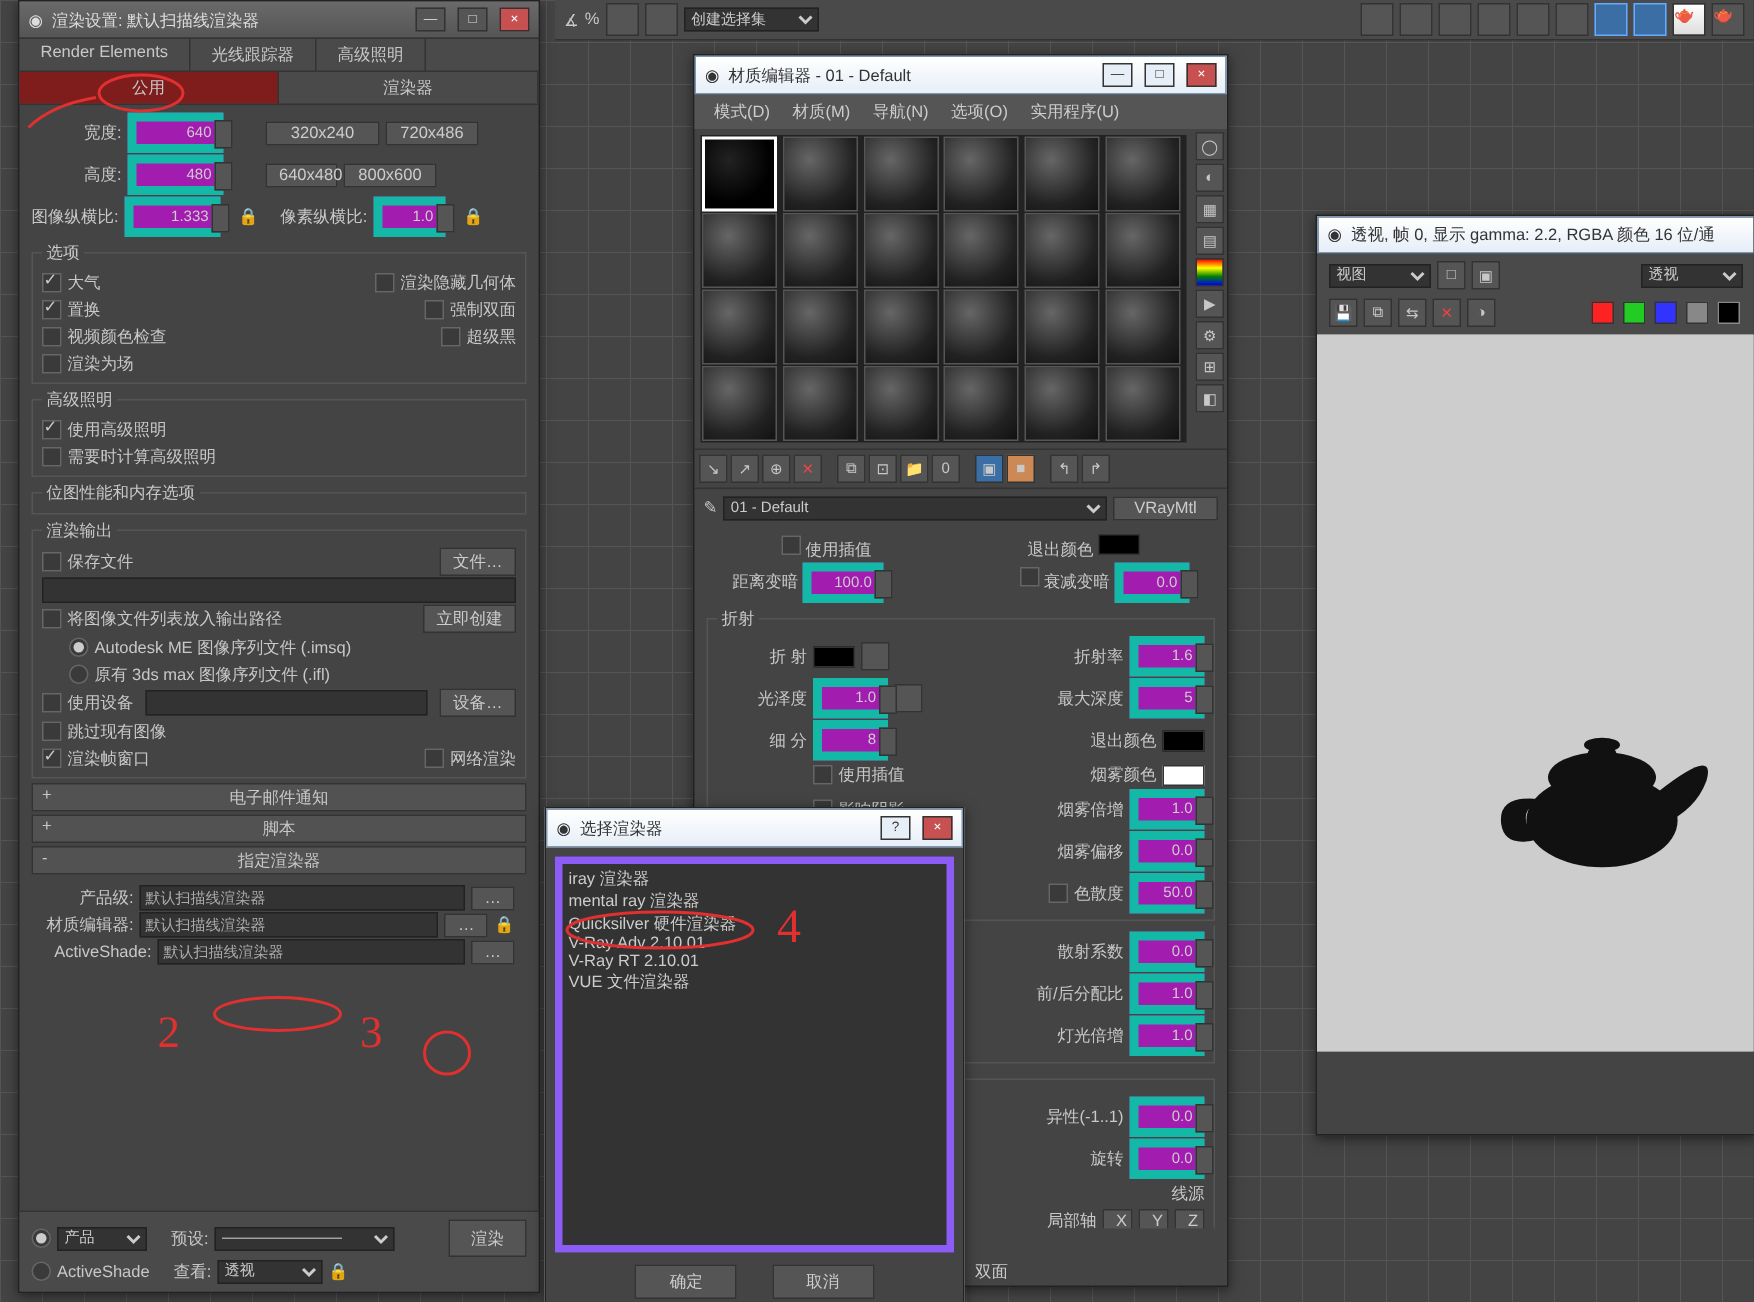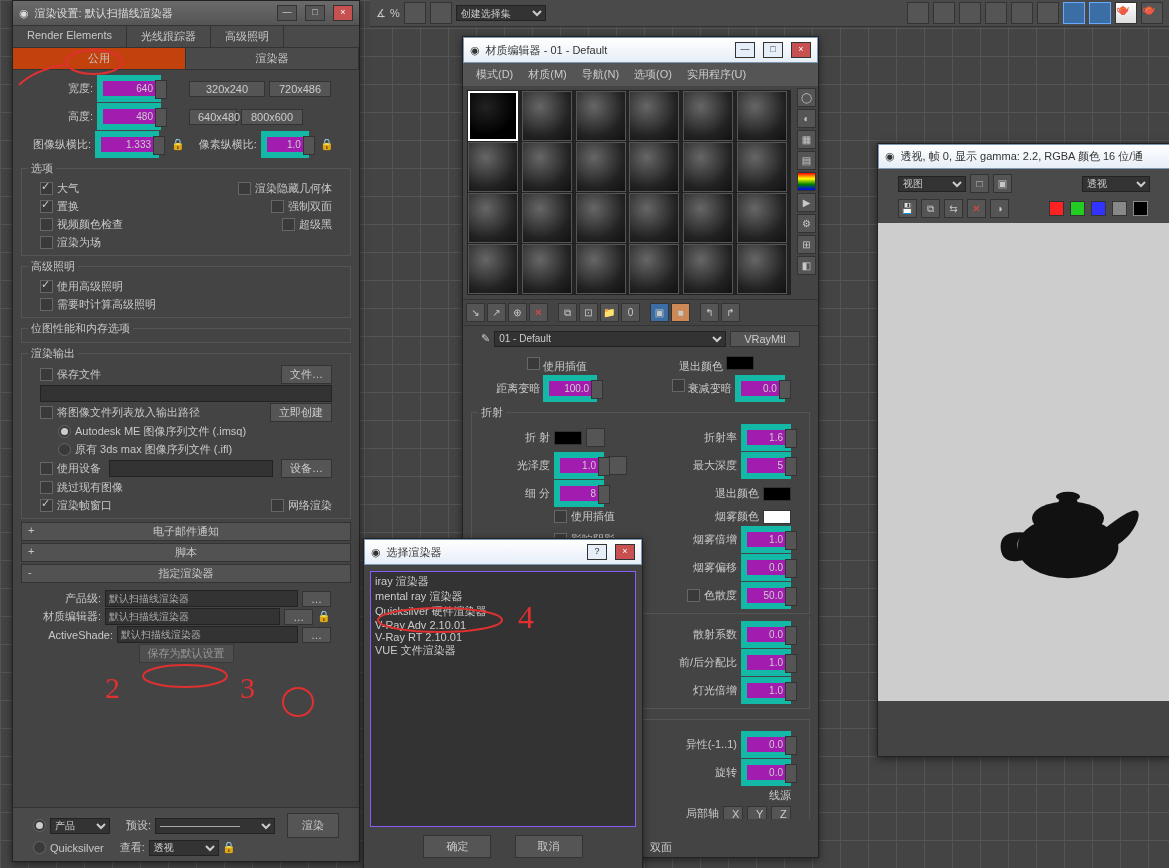--- a/index.html
+++ b/index.html
@@ -5,25 +5,25 @@
 body{margin:0;background:#3a3a3a;font-family:"Microsoft YaHei",SimSun,sans-serif;font-size:11px;color:#c8c8c8;overflow:hidden;width:1169px;height:868px;position:relative}
 .grid-bg{position:absolute;inset:0;background-image:linear-gradient(#555 1px,transparent 1px),linear-gradient(90deg,#555 1px,transparent 1px);background-size:28px 28px;background-color:#444}
 .window{position:absolute;background:#444;border:1px solid #222;box-shadow:0 2px 8px rgba(0,0,0,.5)}
 .titlebar{background:linear-gradient(#6a6a6a,#555);color:#ddd;padding:4px 6px;display:flex;align-items:center;gap:6px;border-bottom:1px solid #333}
 .titlebar.win{background:linear-gradient(#fff,#e6eef7);color:#333;border:1px solid #7d98b5}
 .titlebar .spacer{flex:1}
 .winbtn{width:18px;height:14px;background:#555;border:1px solid #333;display:inline-block;margin-left:2px;text-align:center;font-size:9px;line-height:12px}
 .winbtn.close{background:#c75050;color:#fff}
 .tabs{display:flex;background:#4a4a4a;border-bottom:1px solid #333}
 .tab{padding:3px 14px;border-right:1px solid #333;cursor:pointer}
-.tab.active{background:#c2410c}
+.tab.active{background:#7f1d1d}
 .panel{padding:4px 8px}
 fieldset{border:1px solid #555;margin:3px 0;padding:3px 6px;font-size:11px}
 legend{color:#c8c8c8;padding:0 3px}
-.row{display:flex;align-items:center;gap:4px;margin:1px 12px;min-height:17px}
+.row{display:flex;align-items:center;gap:4px;margin:1px 0;min-height:17px}
 .lbl{min-width:60px;text-align:right}
 .spinner{background:#a21caf;border:6px solid #14b8a6;color:#ccc;width:48px;height:15px;padding:0 2px;font-size:10px;display:inline-flex;align-items:center;justify-content:flex-end;position:relative}
 .spinner::after{content:"";position:absolute;right:-12px;top:-1px;width:10px;height:17px;background:#555;border:1px solid #333}
 .btn{background:#555;border:1px solid #333;color:#ccc;padding:1px 8px;font-size:11px;cursor:pointer}
 .chk{width:11px;height:11px;border:1px solid #666;background:#3a3a3a;display:inline-block;position:relative;flex-shrink:0}
 .chk.on::after{content:"✓";position:absolute;top:-3px;left:0;color:#ccc;font-size:11px}
 .radio{width:11px;height:11px;border:1px solid #666;border-radius:50%;background:#3a3a3a;display:inline-block;position:relative;flex-shrink:0}
 .radio.on::after{content:"";position:absolute;inset:2px;border-radius:50%;background:#ccc}
 .textfield{background:#333;border:1px solid #222;color:#aaa;height:15px;padding:0 3px;font-size:10px;display:flex;align-items:center;flex:1}
 .rollup{background:#525252;text-align:center;padding:1px;border:1px solid #333;margin:2px 0;font-size:11px}
@@ -219,38 +219,35 @@
           <span class="lbl">材质编辑器:</span>
           <span class="textfield">默认扫描线渲染器</span>
           <button class="btn">…</button>
           <span>🔒</span>
         </div>
       <div class="row">
           <span class="lbl" style="min-width:72px">ActiveShade:</span>
           <span class="textfield">默认扫描线渲染器</span>
           <button class="btn">…</button>
         </div>
-      <div class="row" style="justify-content:center;opacity:.6">
-          <button class="btn">保存为默认设置</button>
-        </div>
     </div>
   </div>
   <div style="position:absolute;bottom:0;left:0;right:0;background:#4a4a4a;border-top:1px solid #333;padding:4px 8px">
     <div class="row">
         <span class="radio on"></span>
         <select style="width:60px"><option>产品</option></select>
         <span style="width:8px"></span>
         <span>预设:</span>
         <select style="width:120px"><option>————————</option></select>
         <span style="flex:1"></span>
         <button class="btn" style="padding:4px 14px">渲染</button>
       </div>
     <div class="row">
         <span class="radio"></span>
-        <span>Quicksilver</span>
+        <span>ActiveShade</span>
         <span style="width:8px"></span>
         <span>查看:</span>
         <select style="width:70px"><option>透视</option></select>
         <span>🔒</span>
       </div>
   </div>
 </div>
 
 <div class="window" style="left:462px;top:36px;width:355px;height:820px">
   <div class="titlebar win">
@@ -448,21 +445,21 @@
 
 <div class="window" style="left:363px;top:538px;width:278px;height:330px;background:#f2f2f2">
   <div class="titlebar win">
     <span>◉</span>
     <span>选择渲染器</span>
     <span class="spacer"></span>
     <span class="winbtn" style="background:#e6eef7">?</span>
     <span class="winbtn close">×</span>
   </div>
   <div style="padding:6px;background:#444;height:100%;box-sizing:border-box">
-    <div class="list-box" style="background:#333;color:#ccc;border:1px solid #8b5cf6">
+    <div class="list-box" style="background:#333;color:#ccc;border:5px solid #8b5cf6">
       <div class="item">iray 渲染器</div>
       <div class="item">mental ray 渲染器</div>
       <div class="item">Quicksilver 硬件渲染器</div>
       <div class="item">V-Ray Adv 2.10.01</div>
       <div class="item">V-Ray RT 2.10.01</div>
       <div class="item">VUE 文件渲染器</div>
     </div>
     <div style="text-align:center;padding-top:8px">
       <button class="btn" style="padding:3px 22px">确定</button>
       <button class="btn" style="padding:3px 22px;margin-left:20px">取消</button>

